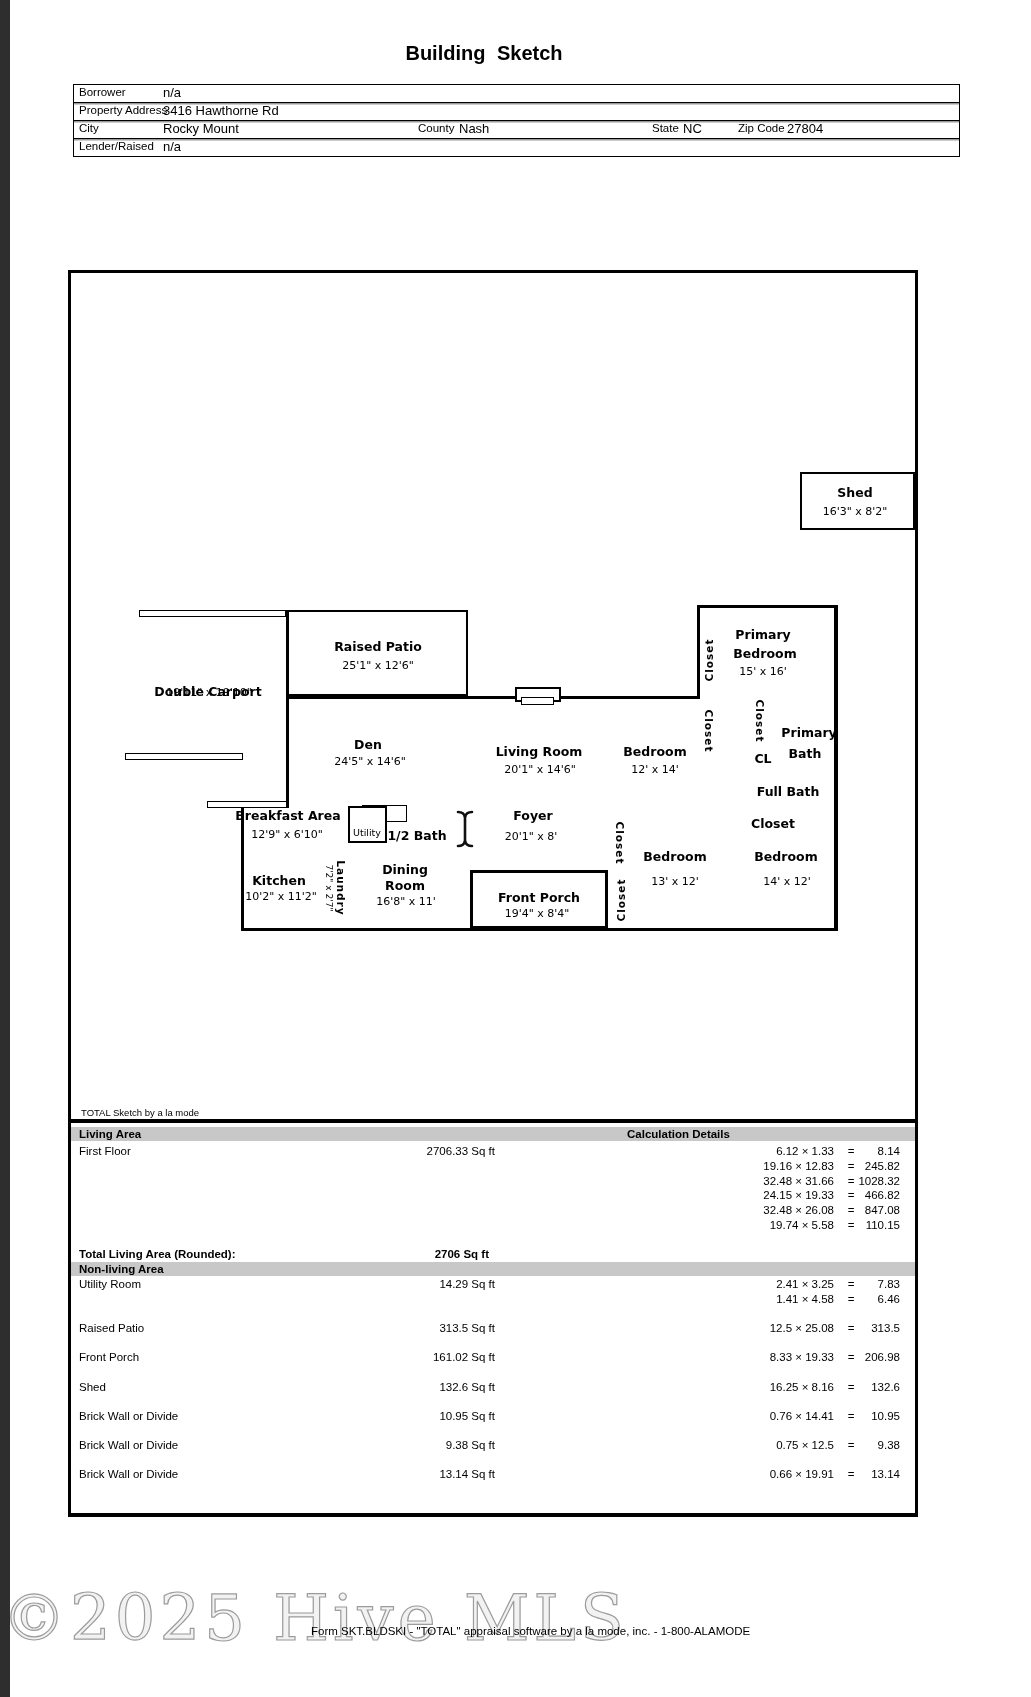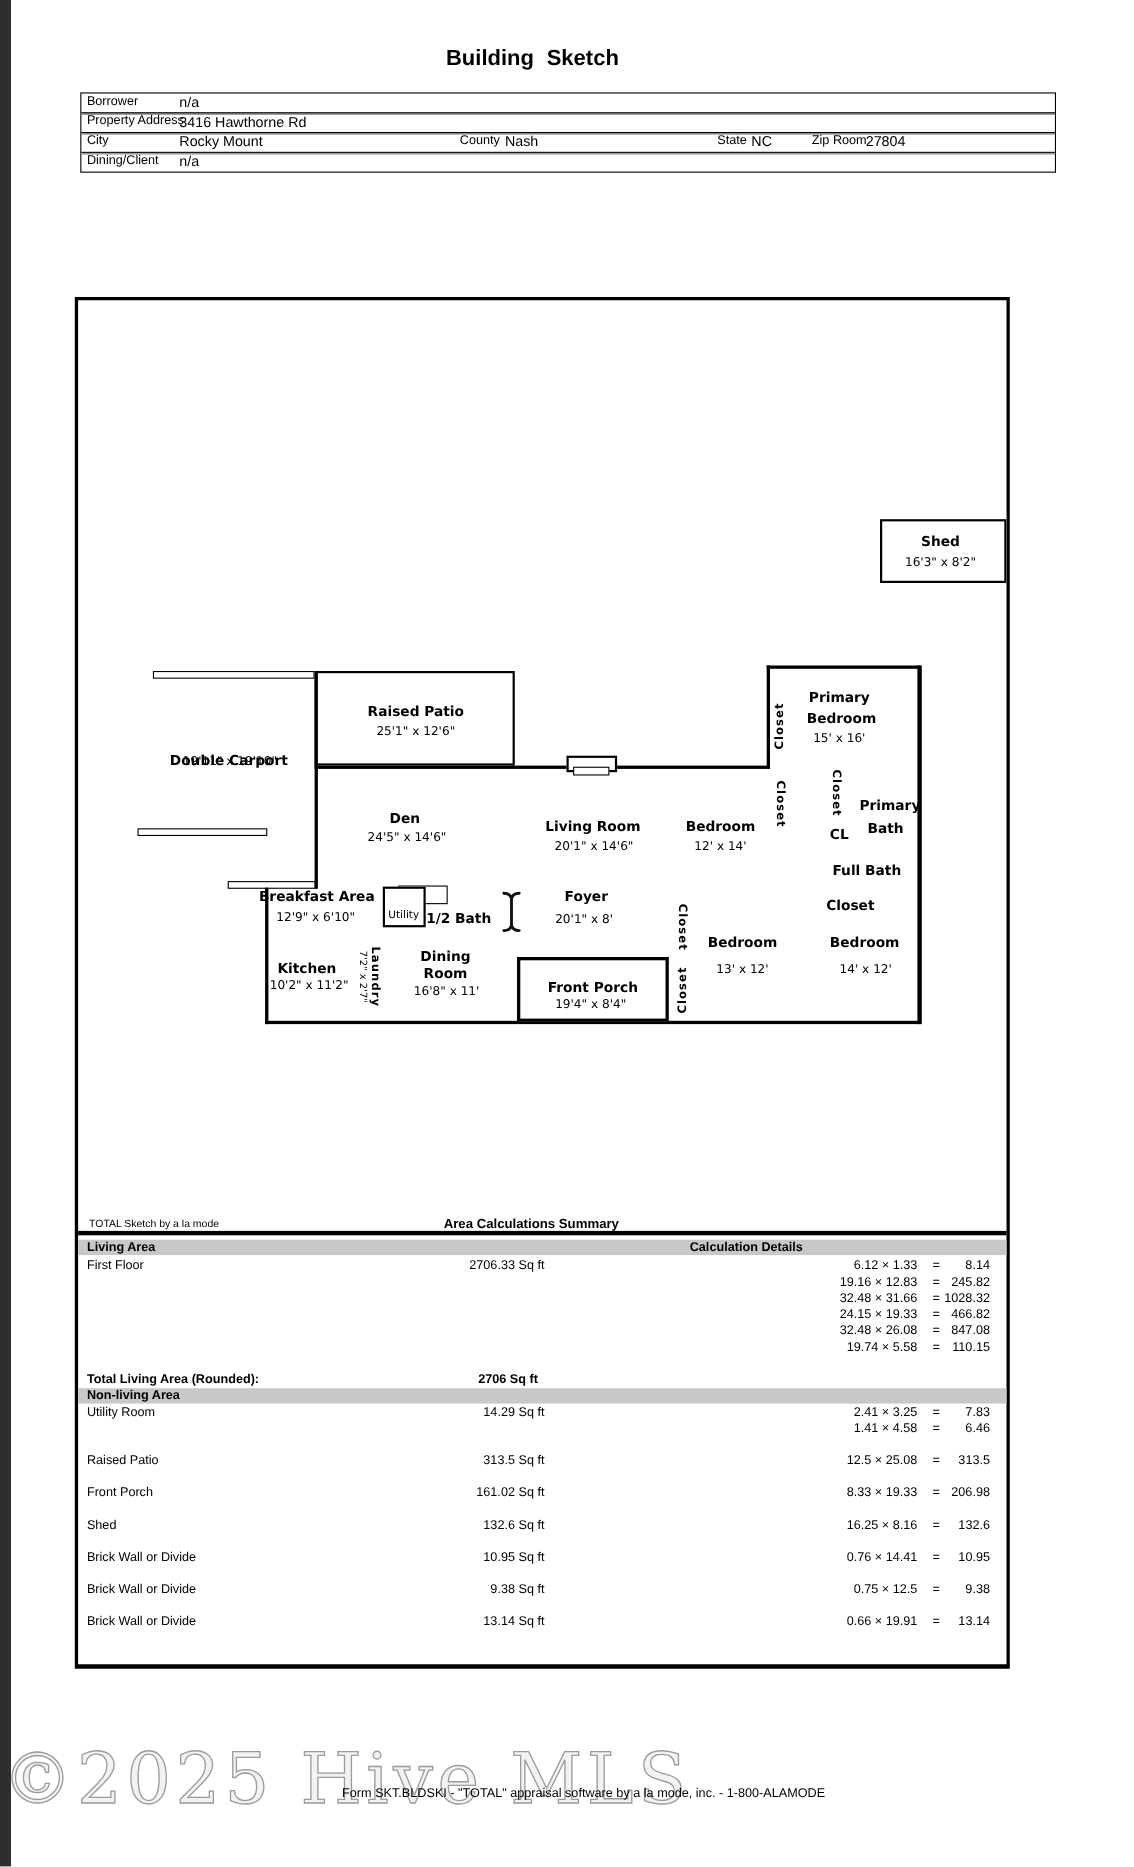--- a/index.html
+++ b/index.html
@@ -84,25 +84,25 @@
       <span class="hlbl" style="left:5px">Property Address</span>
       <span class="hval" style="left:89px">3416 Hawthorne Rd</span>
     </div>
     <div class="hrow">
       <span class="hlbl" style="left:5px">City</span>
       <span class="hval" style="left:89px">Rocky Mount</span>
       <span class="hlbl" style="left:344px">County</span>
       <span class="hval" style="left:385px">Nash</span>
       <span class="hlbl" style="left:578px">State</span>
       <span class="hval" style="left:609px">NC</span>
-      <span class="hlbl" style="left:664px">Zip Room</span>
+      <span class="hlbl" style="left:664px">Zip Code</span>
       <span class="hval" style="left:713px">27804</span>
     </div>
     <div class="hrow">
-      <span class="hlbl" style="left:5px">Dining/Client</span>
+      <span class="hlbl" style="left:5px">Lender/Raised</span>
       <span class="hval" style="left:89px">n/a</span>
     </div>
   </div>
 
   <div id="sketch-box">
 
     <div class="outline2" style="left:729px;top:199px;width:115px;height:58px;border-width:2.5px"></div>
 
     <div class="beam" style="left:68px;top:337px;width:147px;height:7px"></div>
     <div class="beam" style="left:54px;top:480px;width:118px;height:7px"></div>
@@ -191,21 +191,20 @@
     <div class="vtd" style="left:258px;top:615px">7'2" x 2'7"</div>
 
     <div class="rn" style="left:334px;top:596px">Dining</div>
     <div class="rn" style="left:334px;top:612px">Room</div>
     <div class="rd" style="left:335px;top:628px">16'8" x 11'</div>
 
     <div class="rn" style="left:346px;top:562px">1/2 Bath</div>
     <div class="small-lbl" style="left:296px;top:559px">Utility</div>
 
     <div id="total-sketch-note">TOTAL Sketch by a la mode</div>
-    <div id="acs-title">Area Calculations Summary</div>
     <div id="acs-divider"></div>
 
     <div class="band" style="top:854px">
       <span class="band-lbl" style="left:8px">Living Area</span>
       <span class="band-lbl" style="left:556px">Calculation Details</span>
     </div>
 
     <div class="tot" style="left:8px;top:975px">Total Living Area (Rounded):</div>
     <div class="tot" style="left:260px;top:975px;width:158px;text-align:right">2706 Sq ft</div>
 

